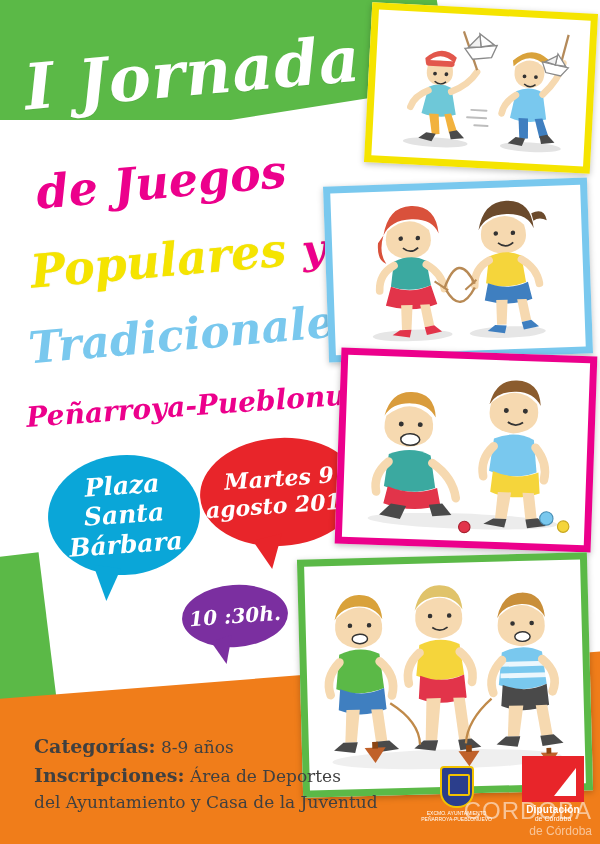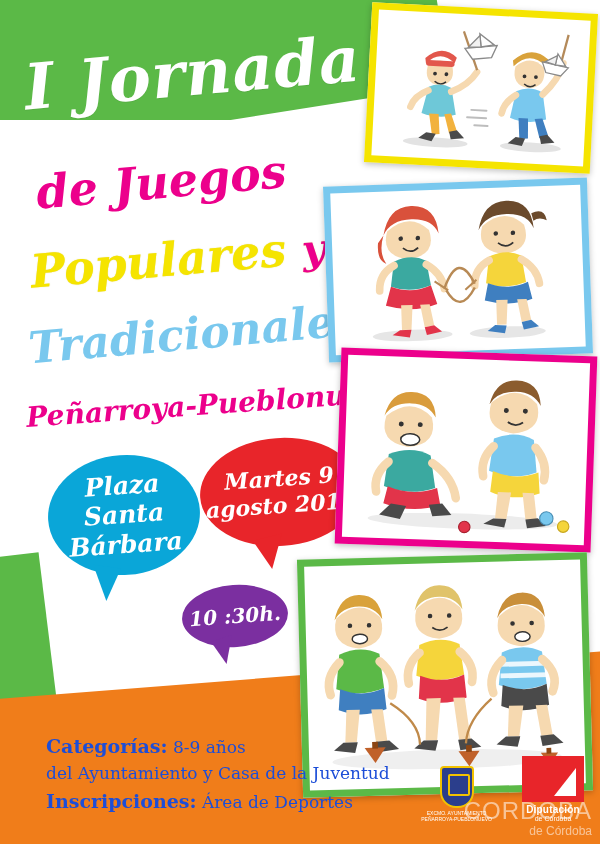--- a/index.html
+++ b/index.html
@@ -173,23 +173,23 @@
   }
   .card-yellow { left: 368px; top: 8px; width: 226px; height: 160px; border: 7px solid #f5e400; transform: rotate(3deg); }
   .card-blue   { left: 326px; top: 182px; width: 264px; height: 176px; border: 7px solid #79c8ee; transform: rotate(-2deg); }
   .card-pink   { left: 338px; top: 352px; width: 256px; height: 196px; border: 7px solid #ec008c; transform: rotate(2deg); }
   .card-green  { left: 300px; top: 556px; width: 290px; height: 238px; border: 7px solid #5bb947; transform: rotate(-1.5deg); }
 
   .card svg { display: block; width: 100%; height: 100%; }
 
   
   .info {
-    position: absolute; left: 46px; bottom: 28px;
+    position: absolute; left: 34px; bottom: 28px;
     width: 420px;
-    color: #1d4ed8;
+    color: #404040;
     font-family: "DejaVu Serif", serif;
     font-size: 17px;
     line-height: 1.52;
   }
   .info .line { white-space: nowrap; }
   .info b { font-weight: bold; font-size: 19px; }
 
   
   .logos { position: absolute; right: 16px; bottom: 22px; display: flex; align-items: flex-end; gap: 30px; }
   .logo-ayto { text-align: center; color: #fff; }
@@ -493,24 +493,24 @@
           <rect x="6" y="-5" width="5" height="6" fill="#8b4513"></rect>
         </g>
       </svg>
     </div>
   </div>
 
   <div class="info">
     <div class="line">
       <b>Categorías:</b><span> 8-9 años</span>
     </div>
-    <div class="line">del Ayuntamiento y Casa de la Juventud</div>
     <div class="line">
       <b>Inscripciones:</b><span> Área de Deportes</span>
     </div>
+    <div class="line">del Ayuntamiento y Casa de la Juventud</div>
   </div>
 
   <div class="logos">
     <div class="logo-ayto">
       <div class="crest"></div>
       <div class="cap">EXCMO. AYUNTAMIENTO</div>
       <div class="cap">PEÑARROYA-PUEBLONUEVO</div>
     </div>
     <div class="logo-dip">
       <div class="mark"></div>

